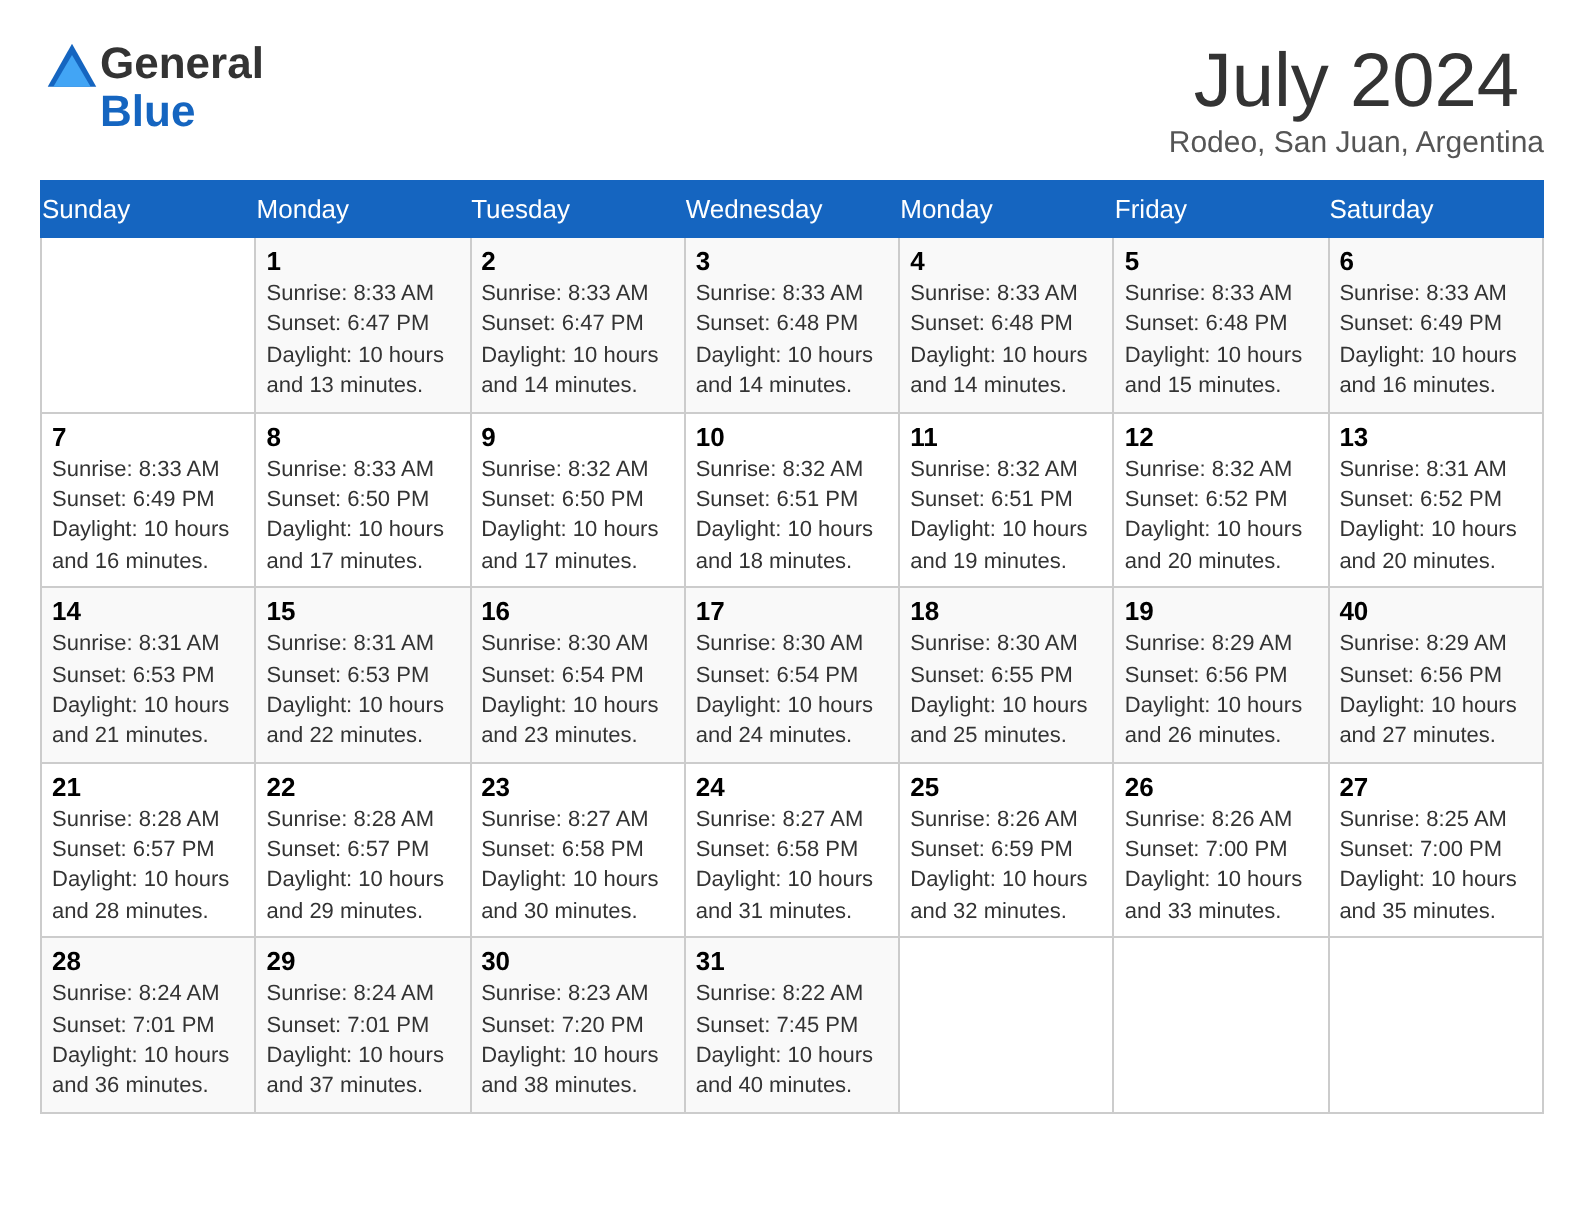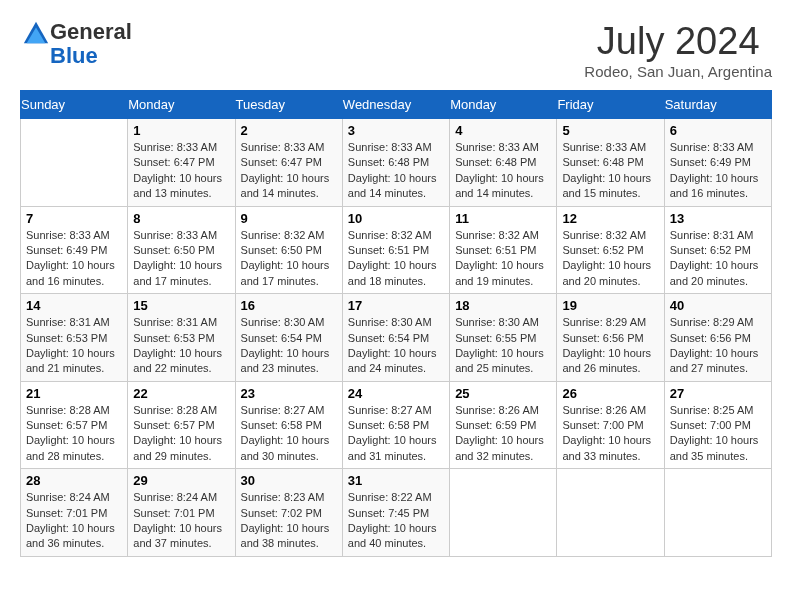--- a/index.html
+++ b/index.html
@@ -330,21 +330,21 @@
         <td>
           <span class="day-number">29</span>
           <div class="day-info" style="white-space: pre-line;">Sunrise: 8:24 AM
 Sunset: 7:01 PM
 Daylight: 10 hours
 and 37 minutes.</div>
         </td>
         <td>
           <span class="day-number">30</span>
           <div class="day-info" style="white-space: pre-line;">Sunrise: 8:23 AM
-Sunset: 7:02 PM
+Sunset: 7:20 PM
 Daylight: 10 hours
 and 38 minutes.</div>
         </td>
         <td>
           <span class="day-number">31</span>
           <div class="day-info" style="white-space: pre-line;">Sunrise: 8:22 AM
 Sunset: 7:45 PM
 Daylight: 10 hours
 and 40 minutes.</div>
         </td>

